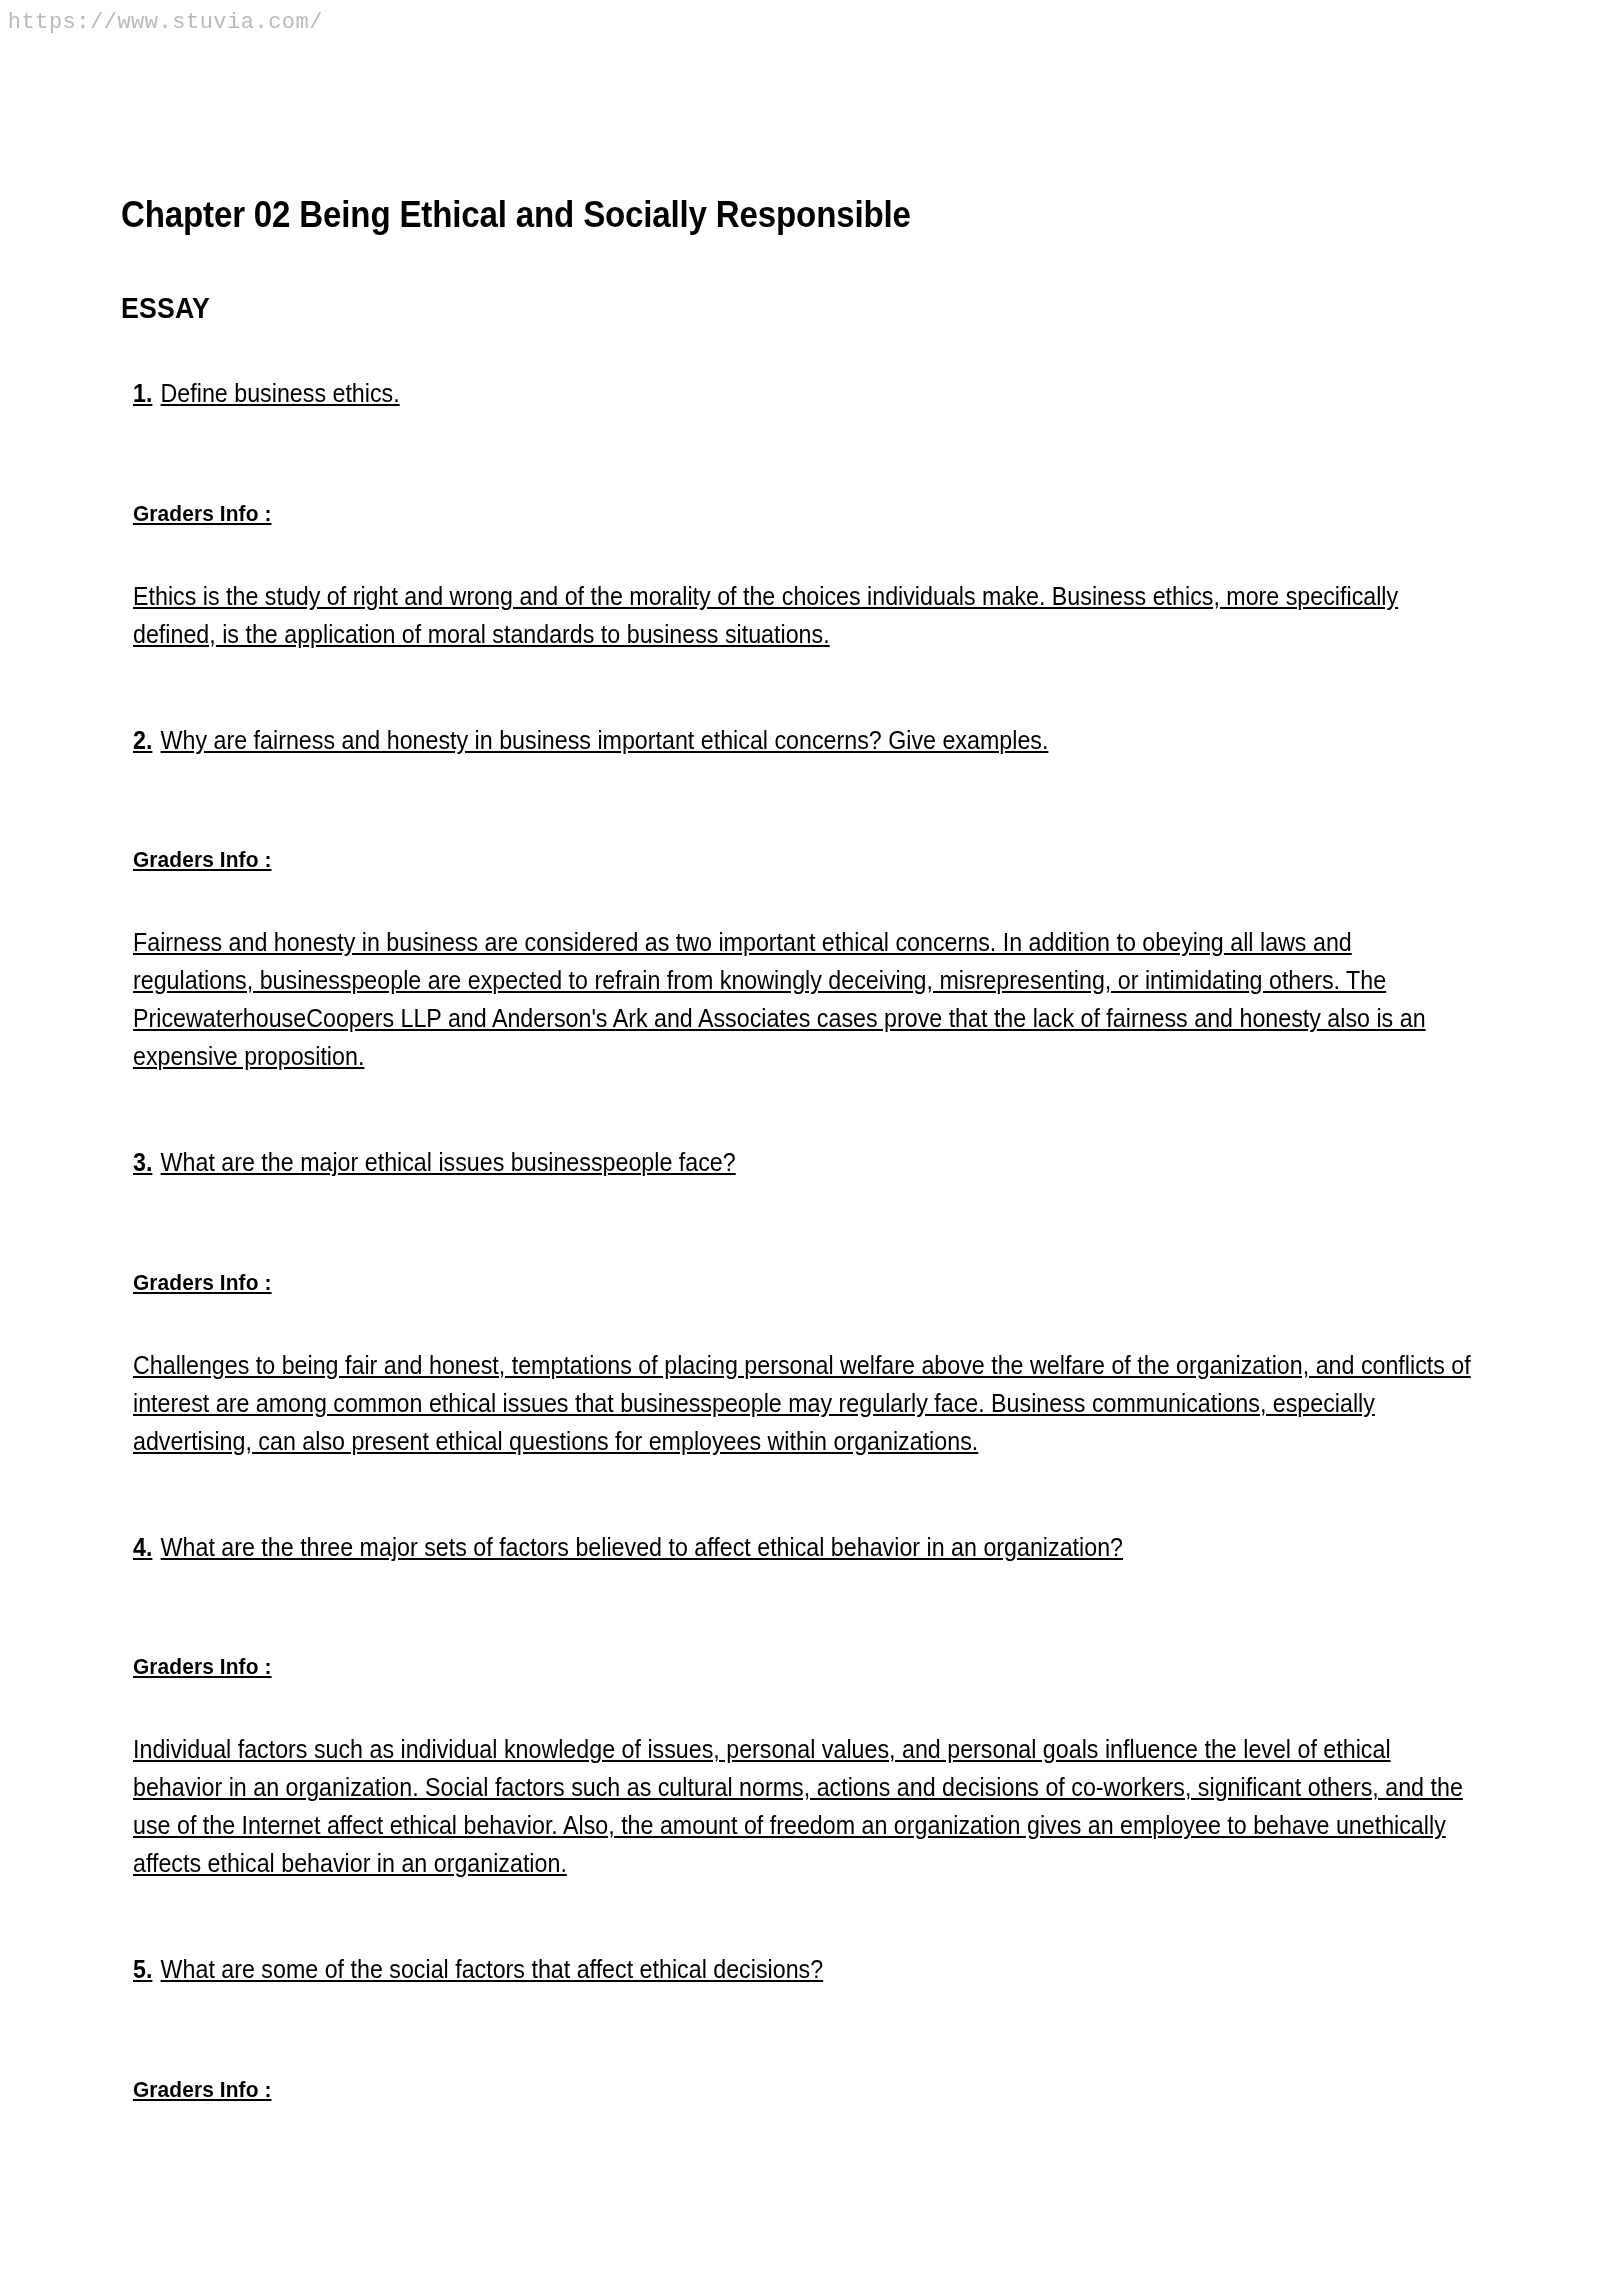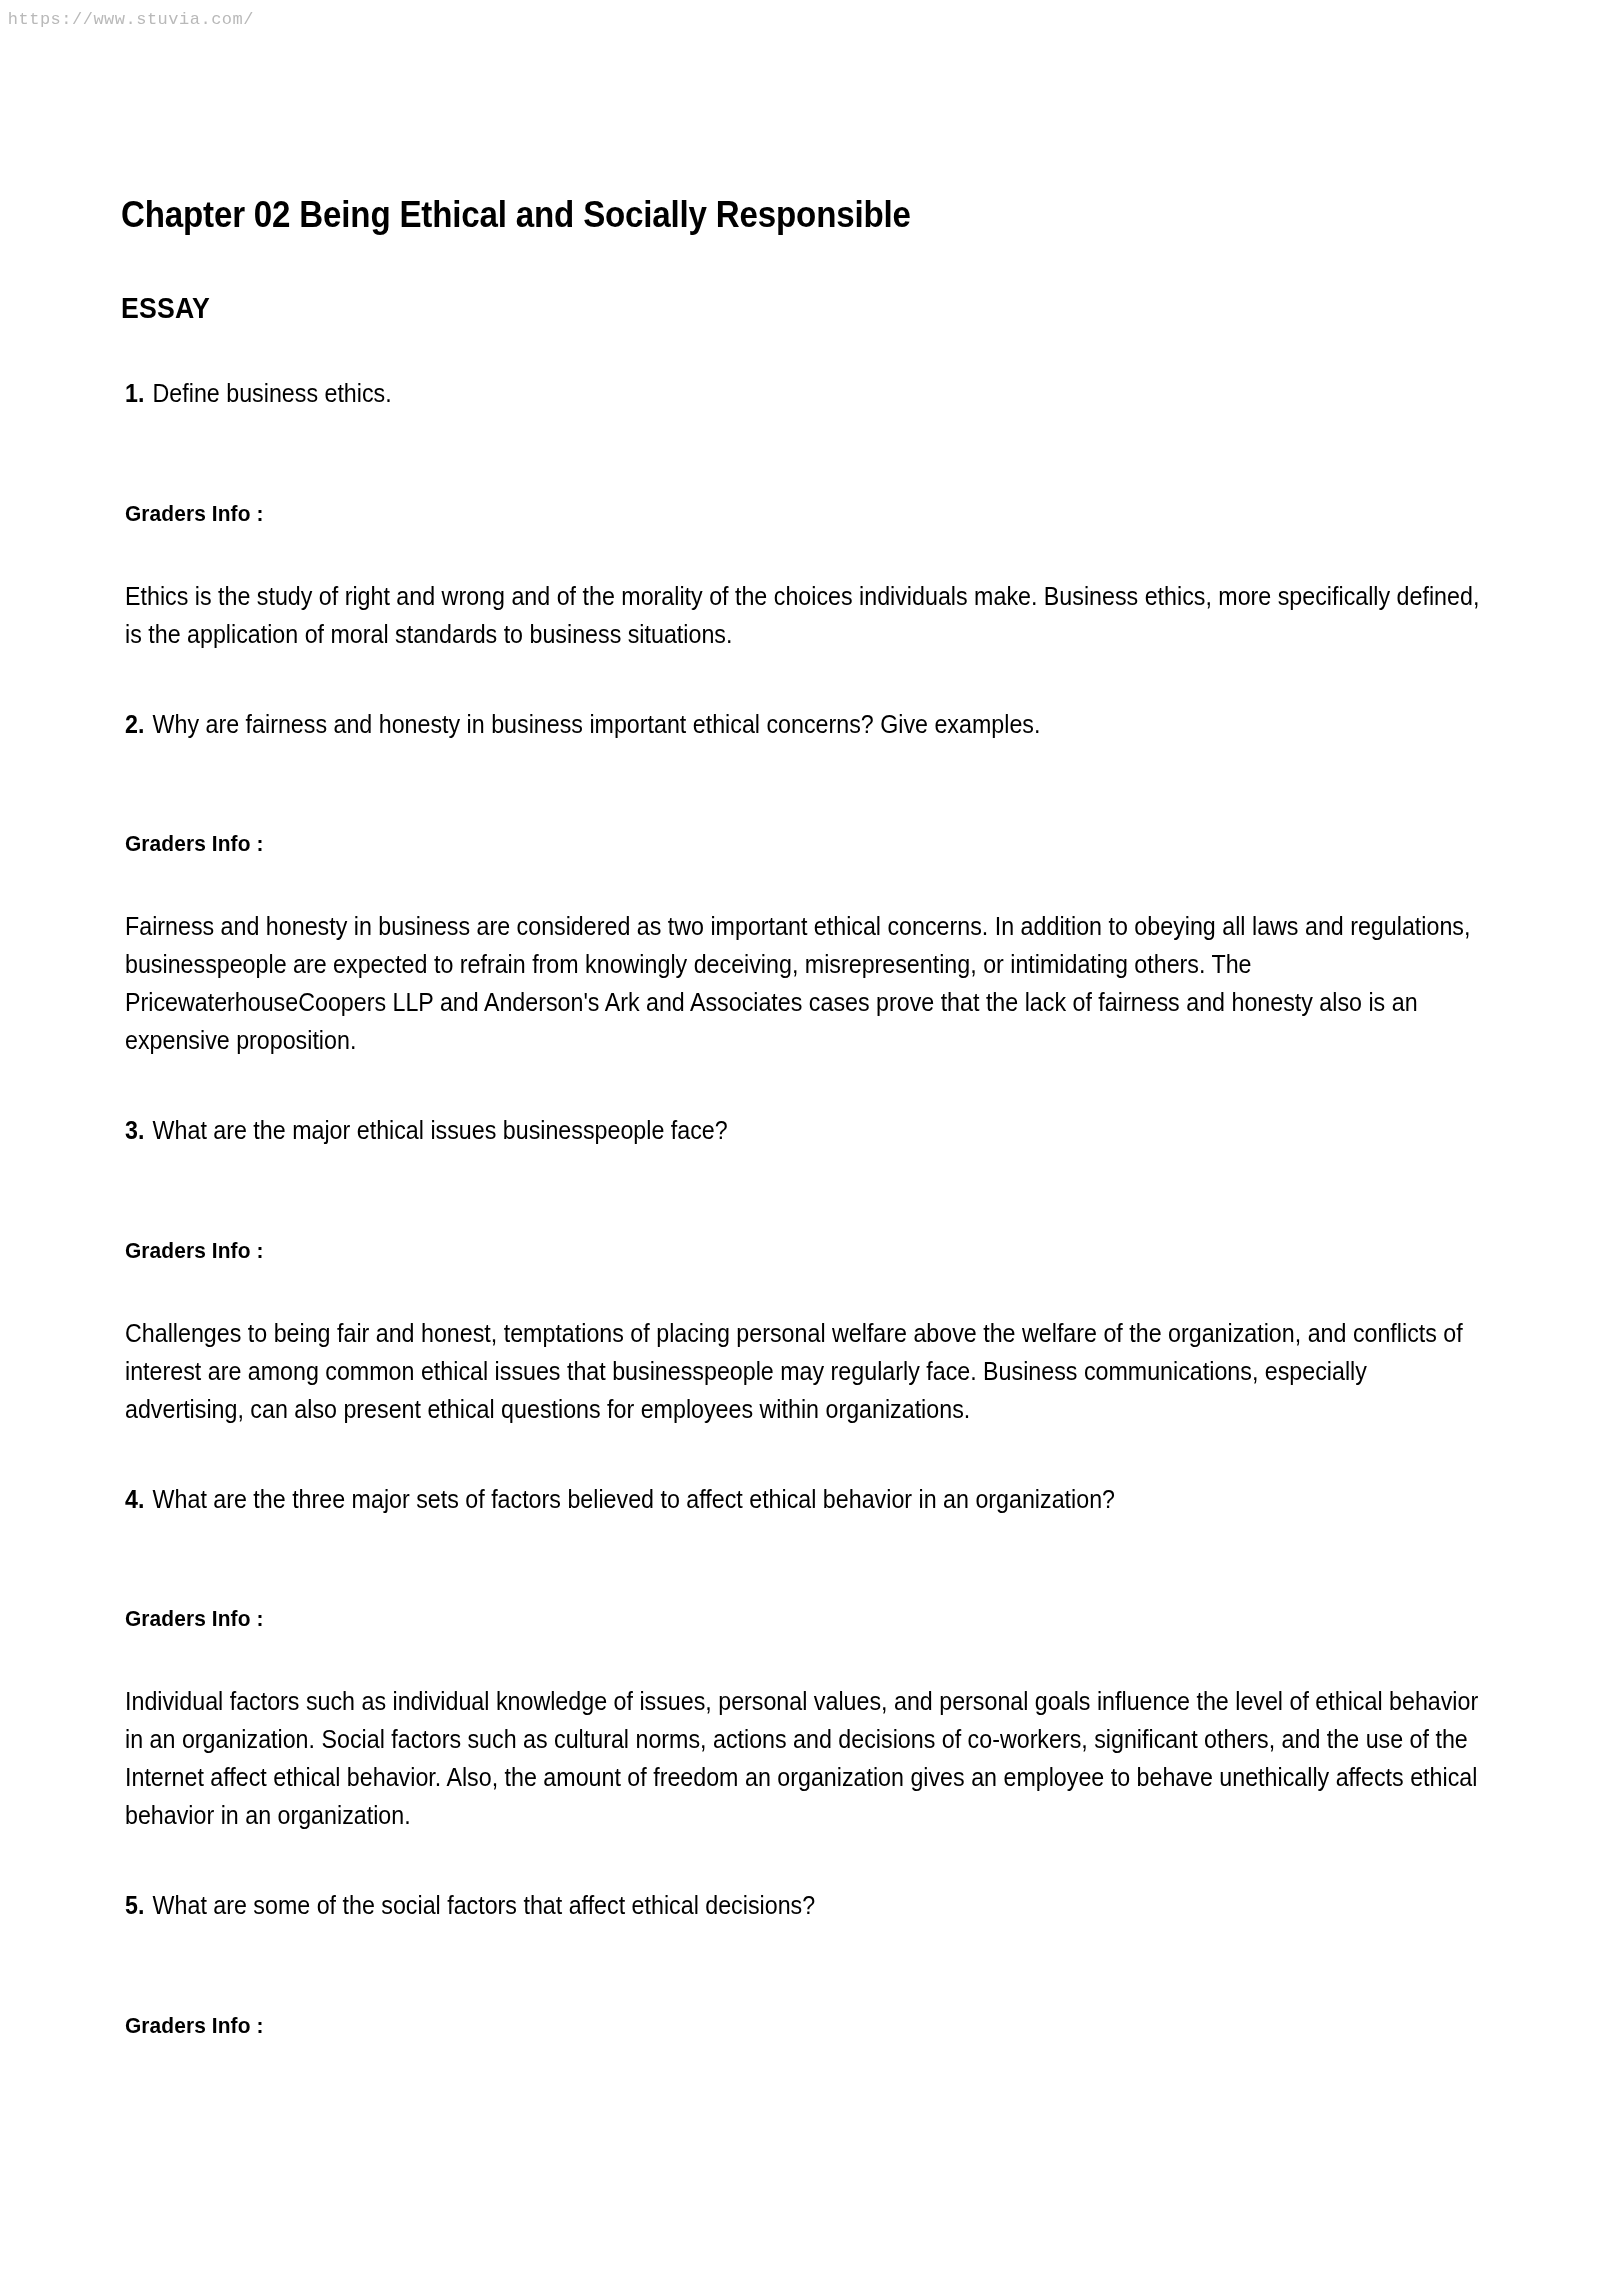--- a/index.html
+++ b/index.html
@@ -19,21 +19,21 @@
     height: 2293px;
     background: #ffffff;
     overflow: hidden;
     box-sizing: border-box;
   }
   .watermark-url {
     position: absolute;
     top: 9.8px;
     left: 7.8px;
     font-family: "Liberation Mono", "DejaVu Sans Mono", monospace;
-    font-size: 17px;
+    font-size: 22px;
     letter-spacing: 0.5px;
     color: #b9b9b9;
     white-space: nowrap;
     user-select: none;
   }
   .content {
     position: absolute;
     left: 121px;
     top: 192px;
     width: 1372px;
@@ -51,21 +51,22 @@
   .section-heading {
     font-family: "Liberation Sans Narrow", "Liberation Sans", sans-serif;
     font-weight: bold;
     font-size: 29px;
     letter-spacing: 0.2px;
     margin: 0 0 51px 0;
     transform: scaleX(0.92);
     transform-origin: left center;
   }
   .qa-block {
-    margin: 4px;
+    margin: 12px;
+    text-decoration: underline;
   }
   .question {
     font-size: 25px;
     line-height: 1.42;
     margin: 0;
     transform: scaleX(0.93);
     transform-origin: left center;
     width: 107%;
   }
   .question .qnum {

